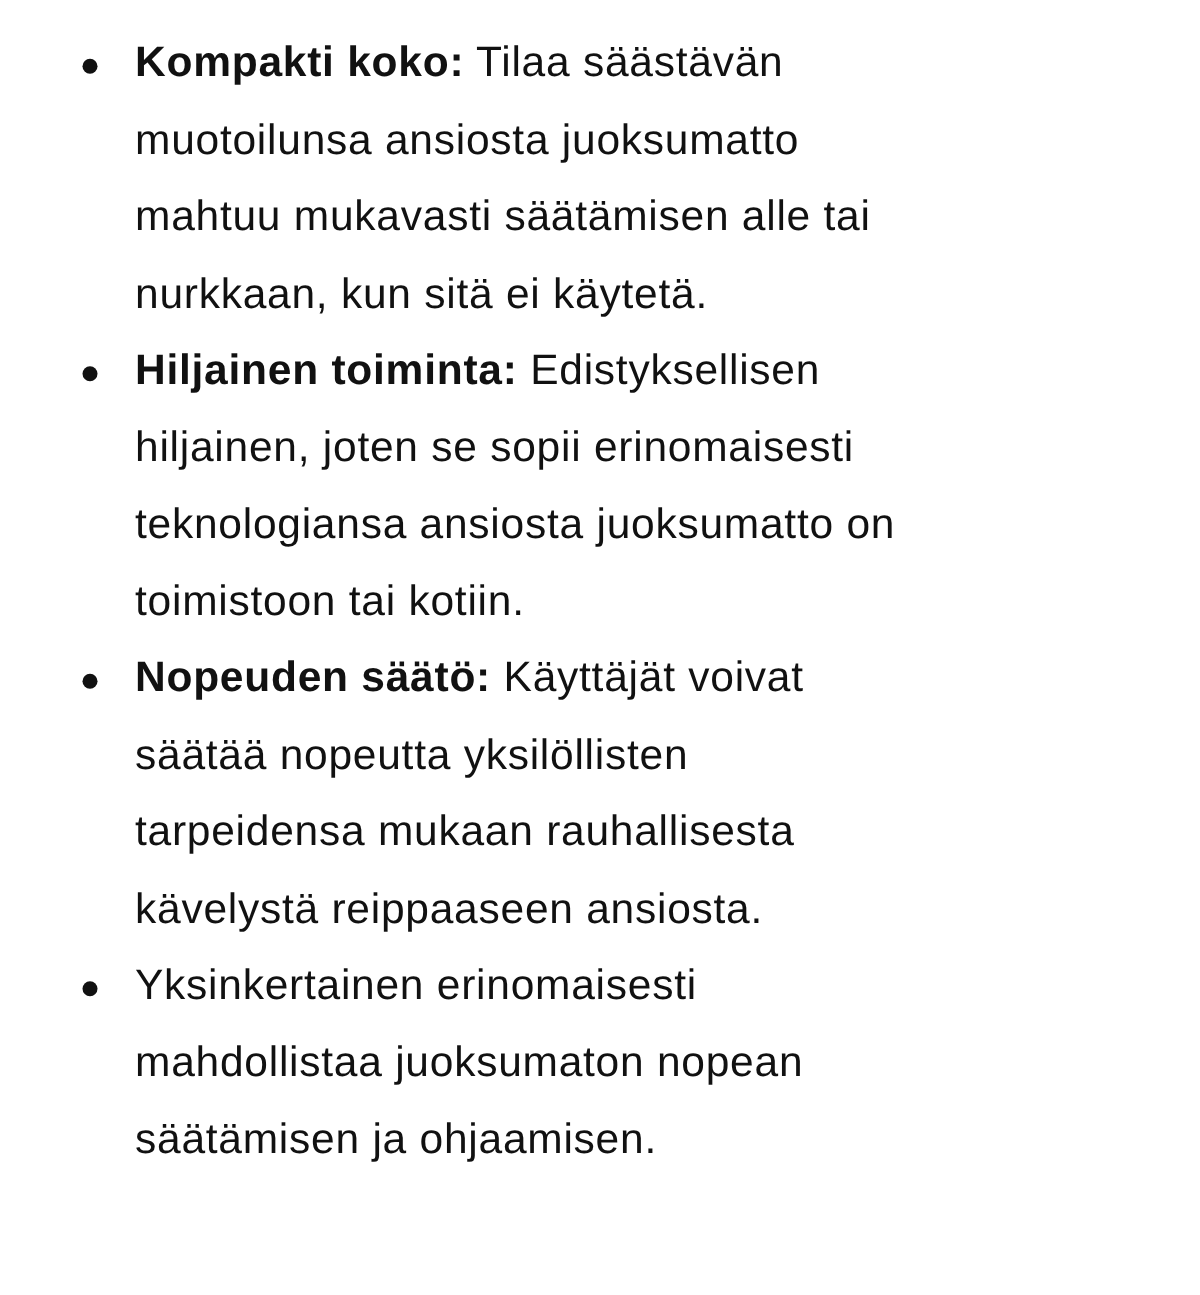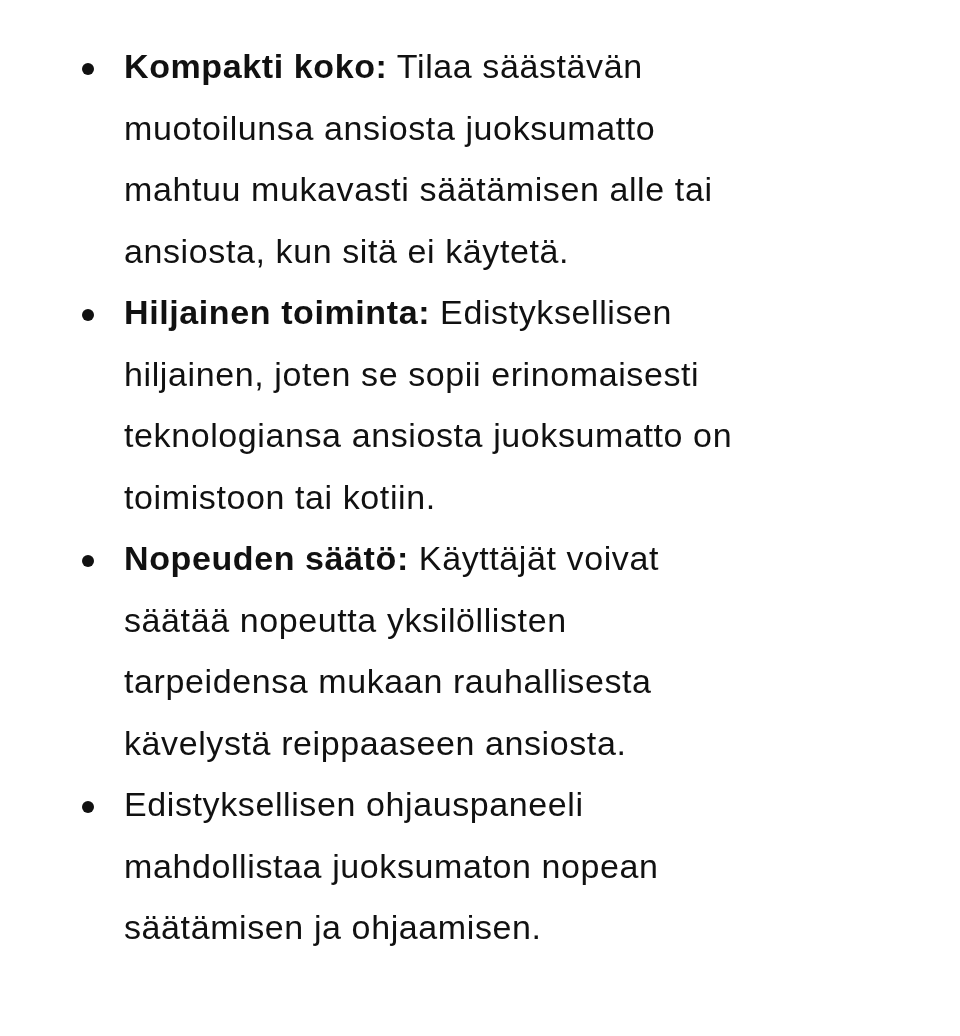--- a/index.html
+++ b/index.html
@@ -13,21 +13,21 @@
       overflow: hidden;
       font-family: "Liberation Sans", "DejaVu Sans", sans-serif;
       color: #111111;
     }
     .doc {
       position: relative;
       padding-top: 20px;
     }
     ul.features {
       list-style: none;
-      margin: 16px;
+      margin: 0;
       padding: 0;
     }
     li.feature {
       position: relative;
       padding-left: 108px;
       padding-right: 20px;
     }
     .bullet {
       position: absolute;
       left: 66px;
@@ -53,40 +53,40 @@
 <body>
 
 <div class="doc">
   <ul class="features">
 
     <li class="feature">
       <span class="bullet"></span>
       <span class="line"><span class="term">Kompakti koko:</span><span> Tilaa säästävän</span></span>
       <span class="line">muotoilunsa ansiosta juoksumatto</span>
       <span class="line">mahtuu mukavasti säätämisen alle tai</span>
-      <span class="line">ansiosta, kun sitä ei käytetä.</span>
+      <span class="line">nurkkaan, kun sitä ei käytetä.</span>
     </li>
 
     <li class="feature">
       <span class="bullet"></span>
       <span class="line"><span class="term">Hiljainen toiminta:</span><span> Edistyksellisen</span></span>
       <span class="line">hiljainen, joten se sopii erinomaisesti</span>
       <span class="line">teknologiansa ansiosta juoksumatto on</span>
       <span class="line">toimistoon tai kotiin.</span>
     </li>
 
     <li class="feature">
       <span class="bullet"></span>
       <span class="line"><span class="term">Nopeuden säätö:</span><span> Käyttäjät voivat</span></span>
       <span class="line">säätää nopeutta yksilöllisten</span>
       <span class="line">tarpeidensa mukaan rauhallisesta</span>
       <span class="line">kävelystä reippaaseen ansiosta.</span>
     </li>
 
     <li class="feature">
       <span class="bullet"></span>
-      <span class="line">Edistyksellisen ohjauspaneeli</span>
+      <span class="line">Yksinkertainen erinomaisesti</span>
       <span class="line">mahdollistaa juoksumaton nopean</span>
       <span class="line">säätämisen ja ohjaamisen.</span>
     </li>
 
   </ul>
 </div>
 
 </body></html>

